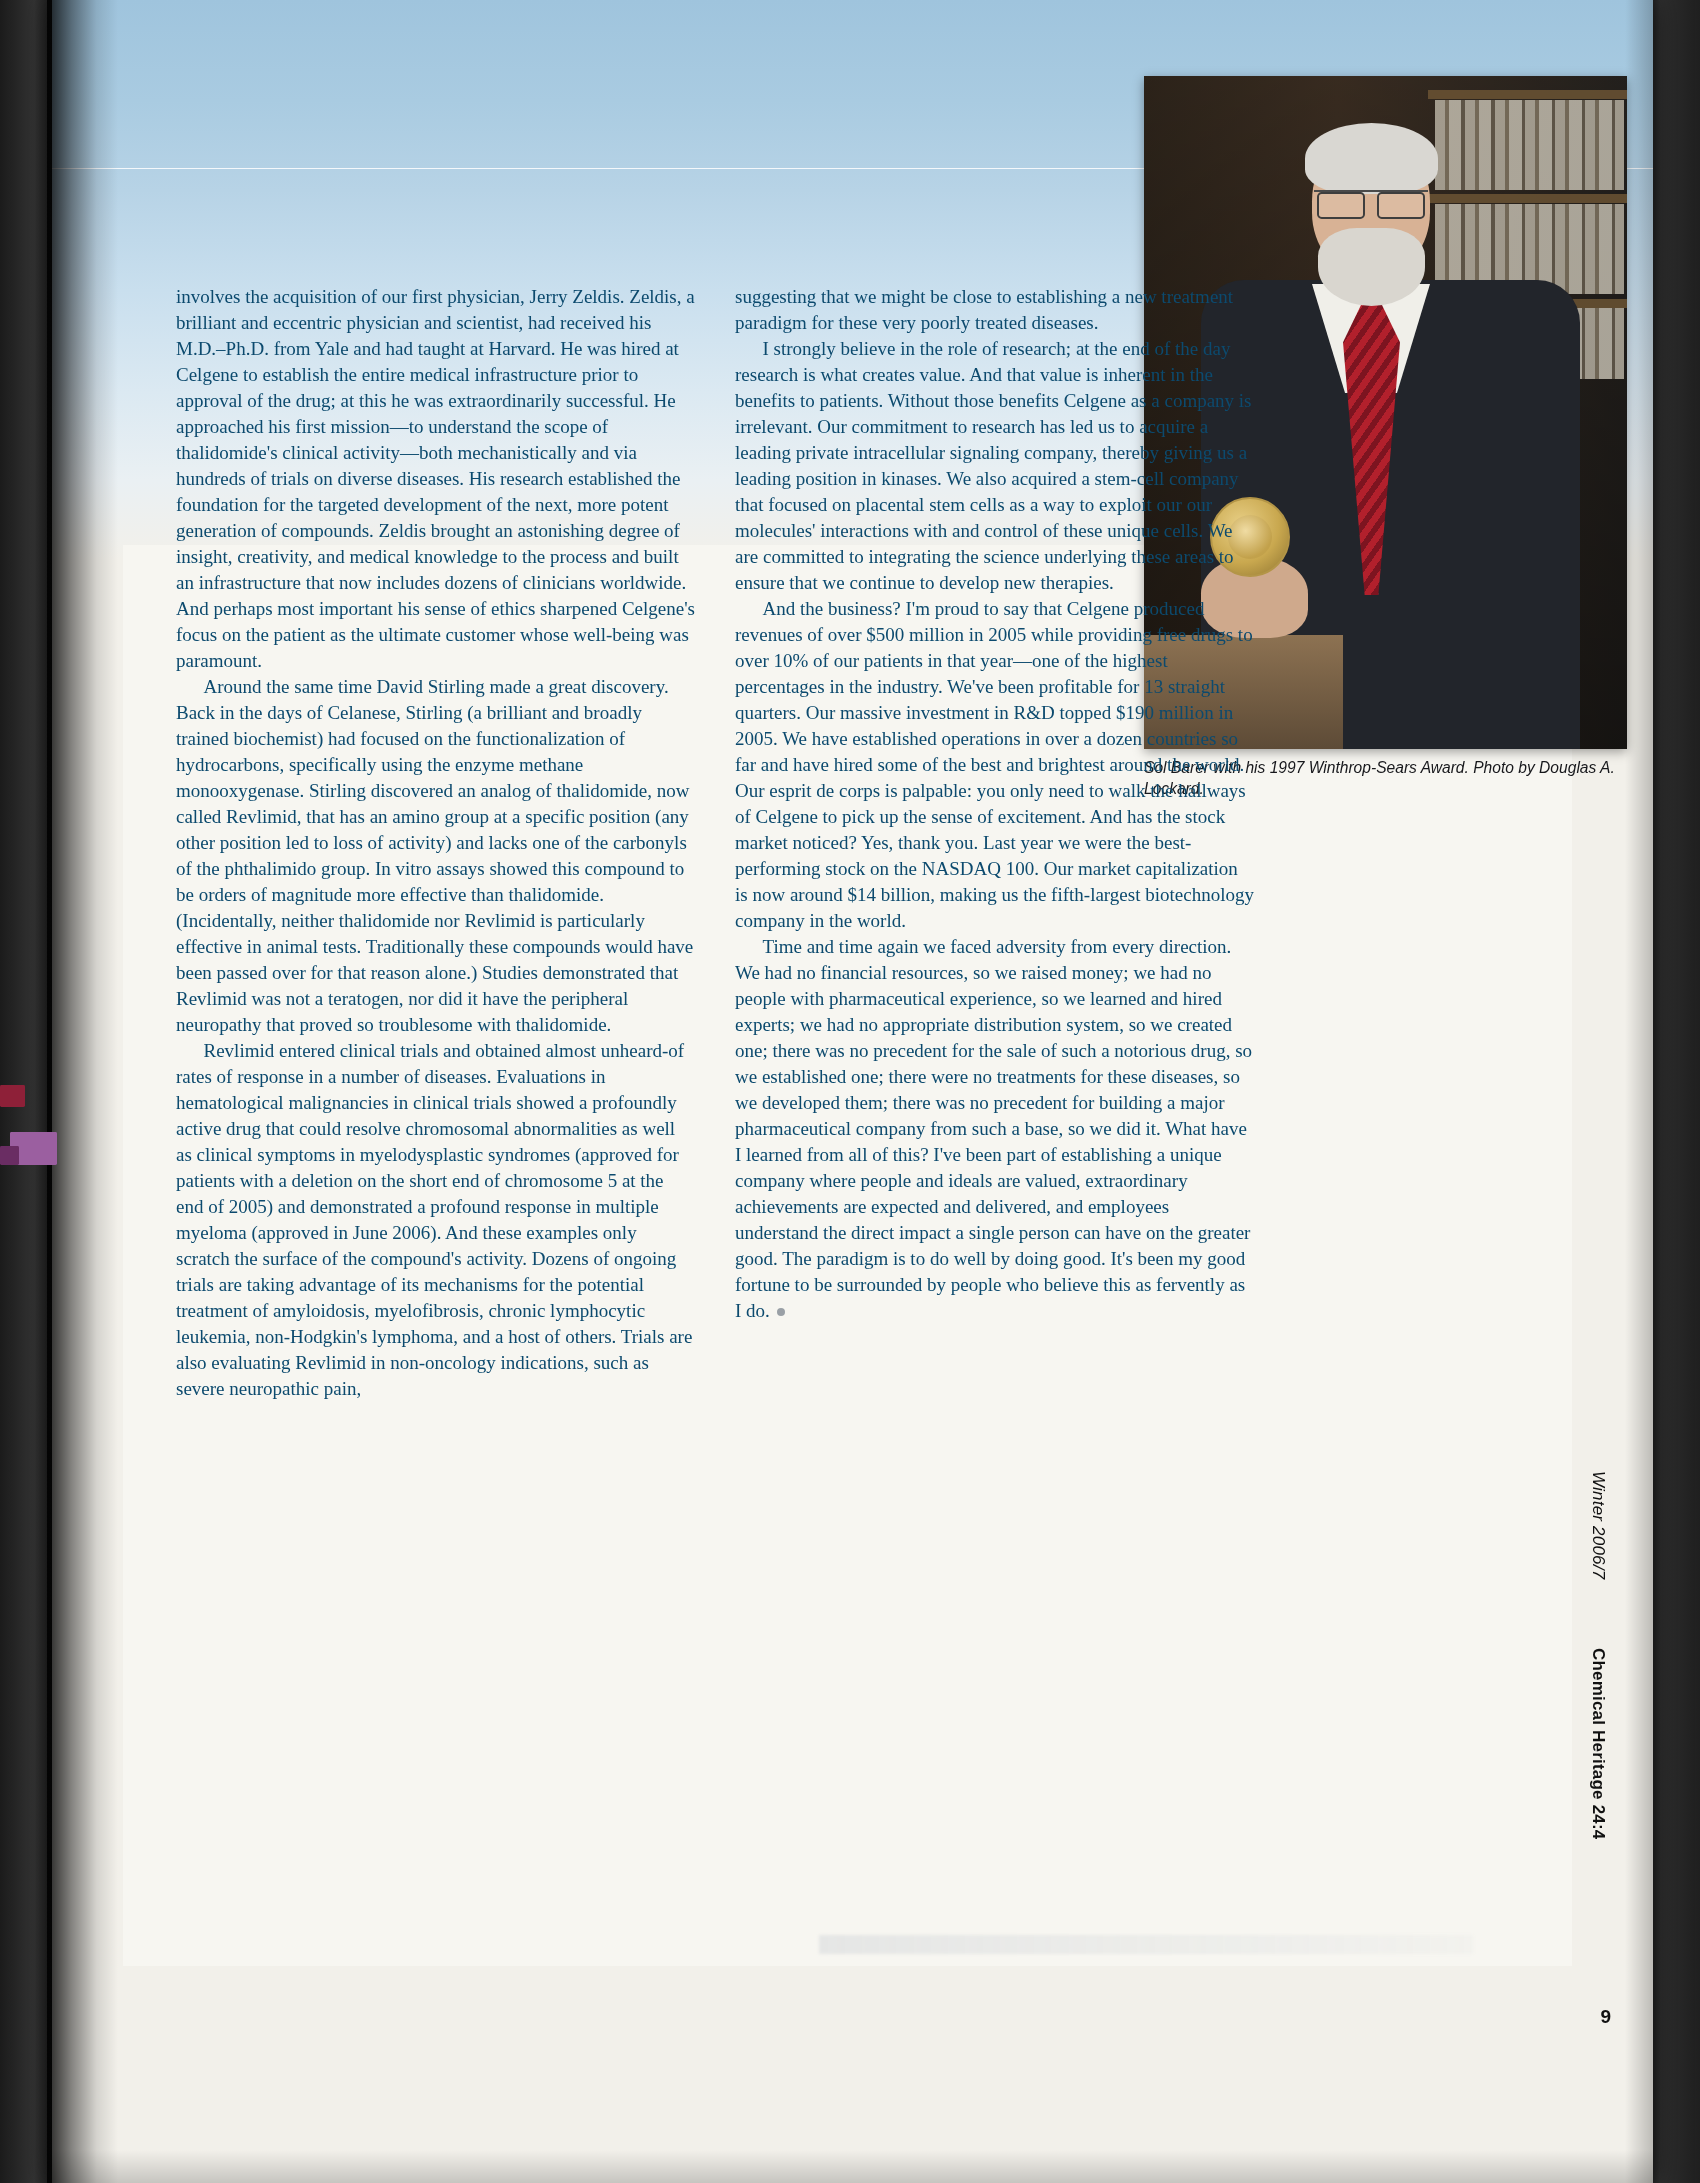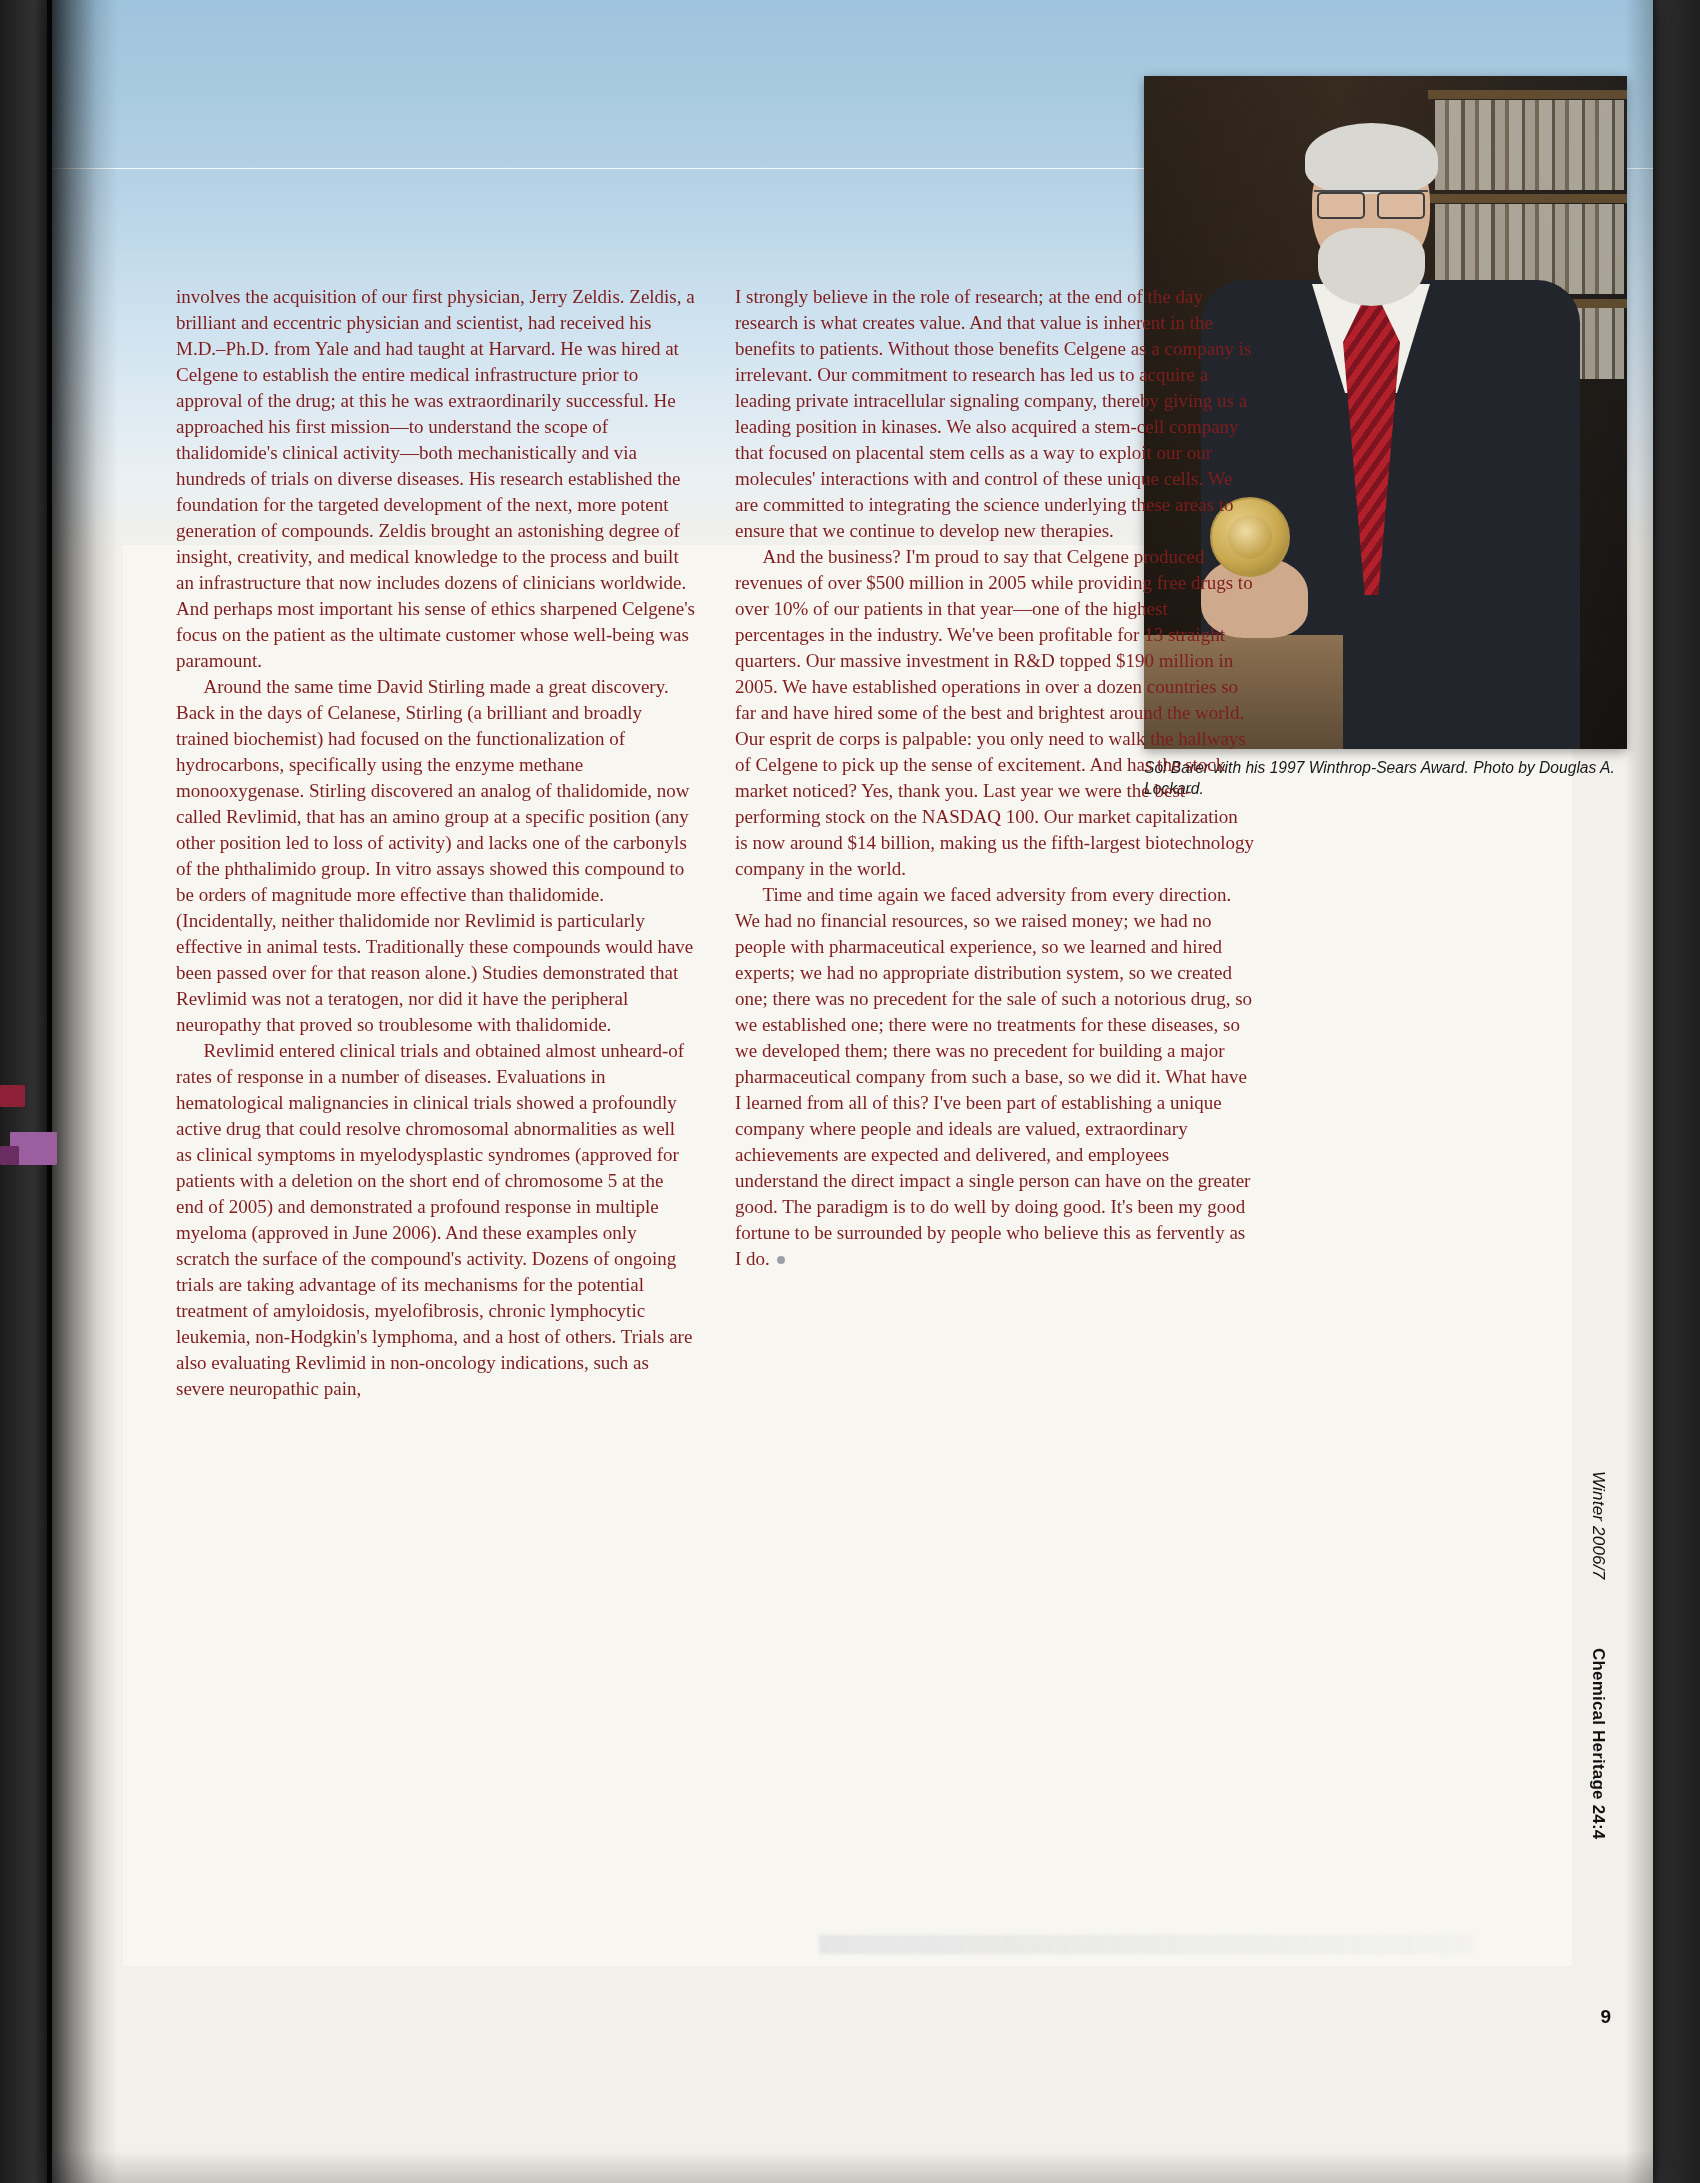--- a/index.html
+++ b/index.html
@@ -118,21 +118,21 @@
     background: #f7f6f1;
   }
 
   
   .col {
     position: absolute;
     top: 284px;
     width: 519px;
     font-size: 19px;
     line-height: 26px;
-    color: #7f1d1d;
+    color: #0c4a6e;
     text-align: left;
     font-family: "Liberation Serif", serif;
   }
   .col p {
     margin: 0;
     text-indent: 0;
   }
   .col p + p {
     text-indent: 27.5px;
     font-family: Liberation Serif, serif;
@@ -383,20 +383,21 @@
 
   <div class="caption">Sol Barer with his 1997 Winthrop-Sears Award. Photo by Douglas A. Lockard.</div>
 
   <div class="col col-left">
     <p>involves the acquisition of our first physician, Jerry Zeldis. Zeldis, a brilliant and eccentric physician and scientist, had received his M.D.–Ph.D. from Yale and had taught at Harvard. He was hired at Celgene to establish the entire medical infrastructure prior to approval of the drug; at this he was extraordinarily successful. He approached his first mission—to understand the scope of thalidomide's clinical activity—both mechanistically and via hundreds of trials on diverse diseases. His research established the foundation for the targeted development of the next, more potent generation of compounds. Zeldis brought an astonishing degree of insight, creativity, and medical knowledge to the process and built an infrastructure that now includes dozens of clinicians worldwide. And perhaps most important his sense of ethics sharpened Celgene's focus on the patient as the ultimate customer whose well-being was paramount.</p>
     <p>Around the same time David Stirling made a great discovery. Back in the days of Celanese, Stirling (a brilliant and broadly trained biochemist) had focused on the functionalization of hydrocarbons, specifically using the enzyme methane monooxygenase. Stirling discovered an analog of thalidomide, now called Revlimid, that has an amino group at a specific position (any other position led to loss of activity) and lacks one of the carbonyls of the phthalimido group. In vitro assays showed this compound to be orders of magnitude more effective than thalidomide. (Incidentally, neither thalidomide nor Revlimid is particularly effective in animal tests. Traditionally these compounds would have been passed over for that reason alone.) Studies demonstrated that Revlimid was not a teratogen, nor did it have the peripheral neuropathy that proved so troublesome with thalidomide.</p>
     <p>Revlimid entered clinical trials and obtained almost unheard-of rates of response in a number of diseases. Evaluations in hematological malignancies in clinical trials showed a profoundly active drug that could resolve chromosomal abnormalities as well as clinical symptoms in myelodysplastic syndromes (approved for patients with a deletion on the short end of chromosome 5 at the end of 2005) and demonstrated a profound response in multiple myeloma (approved in June 2006). And these examples only scratch the surface of the compound's activity. Dozens of ongoing trials are taking advantage of its mechanisms for the potential treatment of amyloidosis, myelofibrosis, chronic lymphocytic leukemia, non-Hodgkin's lymphoma, and a host of others. Trials are also evaluating Revlimid in non-oncology indications, such as severe neuropathic pain,</p>
   </div>
 
   <div class="col col-right">
+    <p>suggesting that we might be close to establishing a new treatment paradigm for these very poorly treated diseases.</p>
     <p>I strongly believe in the role of research; at the end of the day research is what creates value. And that value is inherent in the benefits to patients. Without those benefits Celgene as a company is irrelevant. Our commitment to research has led us to acquire a leading private intracellular signaling company, thereby giving us a leading position in kinases. We also acquired a stem-cell company that focused on placental stem cells as a way to exploit our our molecules' interactions with and control of these unique cells. We are committed to integrating the science underlying these areas to ensure that we continue to develop new therapies.</p>
     <p>And the business? I'm proud to say that Celgene produced revenues of over $500 million in 2005 while providing free drugs to over 10% of our patients in that year—one of the highest percentages in the industry. We've been profitable for 13 straight quarters. Our massive investment in R&amp;D topped $190 million in 2005. We have established operations in over a dozen countries so far and have hired some of the best and brightest around the world. Our esprit de corps is palpable: you only need to walk the hallways of Celgene to pick up the sense of excitement. And has the stock market noticed? Yes, thank you. Last year we were the best-performing stock on the NASDAQ 100. Our market capitalization is now around $14 billion, making us the fifth-largest biotechnology company in the world.</p>
     <p><span>Time and time again we faced adversity from every direction. We had no financial resources, so we raised money; we had no people with pharmaceutical experience, so we learned and hired experts; we had no appropriate distribution system, so we created one; there was no precedent for the sale of such a notorious drug, so we established one; there were no treatments for these diseases, so we developed them; there was no precedent for building a major pharmaceutical company from such a base, so we did it. What have I learned from all of this? I've been part of establishing a unique company where people and ideals are valued, extraordinary achievements are expected and delivered, and employees understand the direct impact a single person can have on the greater good. The paradigm is to do well by doing good. It's been my good fortune to be surrounded by people who believe this as fervently as I do.</span><span class="end-mark"></span></p>
   </div>
 
   <div class="running-head rh-issue">Winter 2006/7</div>
   <div class="running-head rh-journal">Chemical Heritage 24:4</div>
   <div class="folio">9</div>
 
   <div class="page-edge-shadow"></div>

